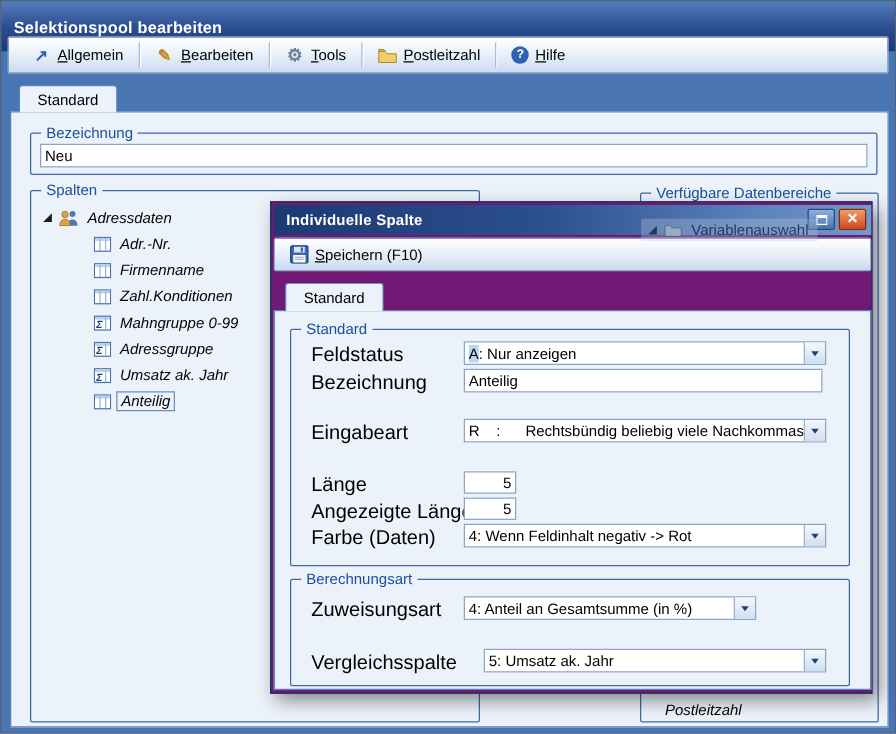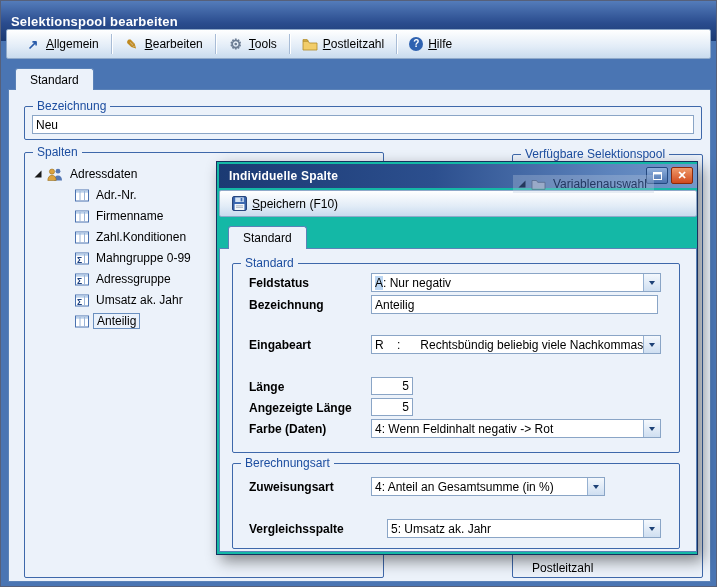--- a/index.html
+++ b/index.html
@@ -42,31 +42,31 @@
   
   .txt { position:absolute; border:1px solid #8aa5c6; background:#fff;
          font:12px "Liberation Sans",sans-serif; padding:1px 3px; outline:none; }
   .num { text-align:right; }
   .combo { position:absolute; height:19px; background:#fff; border:1px solid #8aa5c6; display:flex; }
   .combo-text { flex:1; padding:2px 3px 0 3px; font-size:12px; white-space:pre; overflow:hidden; }
   .combo-btn { width:17px; border-left:1px solid #96b1d1; display:flex; align-items:center;
                justify-content:center; background:linear-gradient(180deg,#f4f8fd,#cfdff1); }
   .arr { width:0; height:0; border-left:3.5px solid transparent; border-right:3.5px solid transparent;
          border-top:4.5px solid #1d4176; }
-  .flabel { position:absolute; font-size:12px;font-weight:bold; }
+  .flabel { position:absolute; font-size:16px; }
   .hl { background:#bcd6f2; }
 
   
-  .tree-row { position:absolute; height:18px; display:flex; align-items:center; gap:4px; }
+  .tree-row { position:absolute; height:18px; display:flex; align-items:center; gap:4px;font-style:italic; }
   .tree-label { padding:0 3px; font-size:12px; white-space:nowrap; }
   .tree-label.sel { border:1px solid #6a90c0; background:#eaf2fc; }
 
   
   .dialog { position:absolute; left:215px; top:160px; width:482px; height:394px;
-            background:#14b8a6; border:1px solid #17305f; z-index:10;
+            background:#701a75; border:1px solid #17305f; z-index:10;
             box-shadow:5px 6px 14px rgba(0,0,0,.45); }
   .dlg-titlebar { left:2px; top:2px; width:478px; height:24px;
             background:linear-gradient(90deg,#1b3a73 0%,#2c4f8e 45%,#5d84bd 82%,#7498ca 100%); }
   .dlg-btns { position:absolute; right:4px; top:3px; display:flex; gap:3px; }
   .cap-btn { width:22px; height:17px; border-radius:2px; display:flex; align-items:center;
              justify-content:center; }
   .cap-restore { background:linear-gradient(180deg,#8fb0dc,#4a72ae); border:1px solid #24497f; }
   .cap-close { background:linear-gradient(180deg,#f09a6a,#d04a1e); border:1px solid #8a2a0a;
                color:#fff; font-size:11px; font-weight:bold; line-height:15px; }
 
@@ -201,21 +201,21 @@
           <rect x="0.5" y="1" width="13" height="11" fill="#fff" stroke="#4a72b0"></rect>
           <rect x="1" y="1.5" width="12" height="2.2" fill="#bcd2ec"></rect>
           <line x1="5" y1="2" x2="5" y2="11.5" stroke="#9ab4d8"></line>
             <line x1="9.5" y1="2" x2="9.5" y2="11.5" stroke="#9ab4d8"></line>
           </svg>
         <span class="tree-label sel">Anteilig</span>
       </div>
     </div>
 
     <div class="group" style="left:503px;top:64px;width:191px;height:424px;">
-      <span class="group-label">Verfügbare Selektionspool</span>
+      <span class="group-label">Verfügbare Datenbereiche</span>
       <div class="tree-row" style="left:16px;top:404px;">
         <span class="tree-label">Postleitzahl</span>
       </div>
     </div>
   </div>
 
   <div class="dialog">
 
     <div class="titlebar dlg-titlebar" style="position:absolute;">
       <span class="ttl" style="font-size:12px;">Individuelle Spalte</span>
@@ -250,21 +250,21 @@
       <span>Standard</span>
     </div>
 
     <div class="panel" style="left:2px;top:86px;width:478px;height:304px;">
 
       <div class="group" style="left:12px;top:14px;width:448px;height:190px;">
         <span class="group-label">Standard</span>
 
         <span class="flabel" style="left:16px;top:12px;">Feldstatus</span>
         <div class="combo" style="left:138px;top:9px;width:290px;">
-          <span class="combo-text"><span class="hl">A</span><span>: Nur negativ</span></span>
+          <span class="combo-text"><span class="hl">A</span><span>: Nur anzeigen</span></span>
           <span class="combo-btn">
               <i class="arr"></i>
             </span>
         </div>
 
         <span class="flabel" style="left:16px;top:34px;">Bezeichnung</span>
         <input class="txt" style="left: 138px; top: 31px; width: 287px; height: 19px;" value="Anteilig">
 
         <span class="flabel" style="left:16px;top:74px;">Eingabeart</span>
         <div class="combo" style="left:138px;top:71px;width:290px;">

